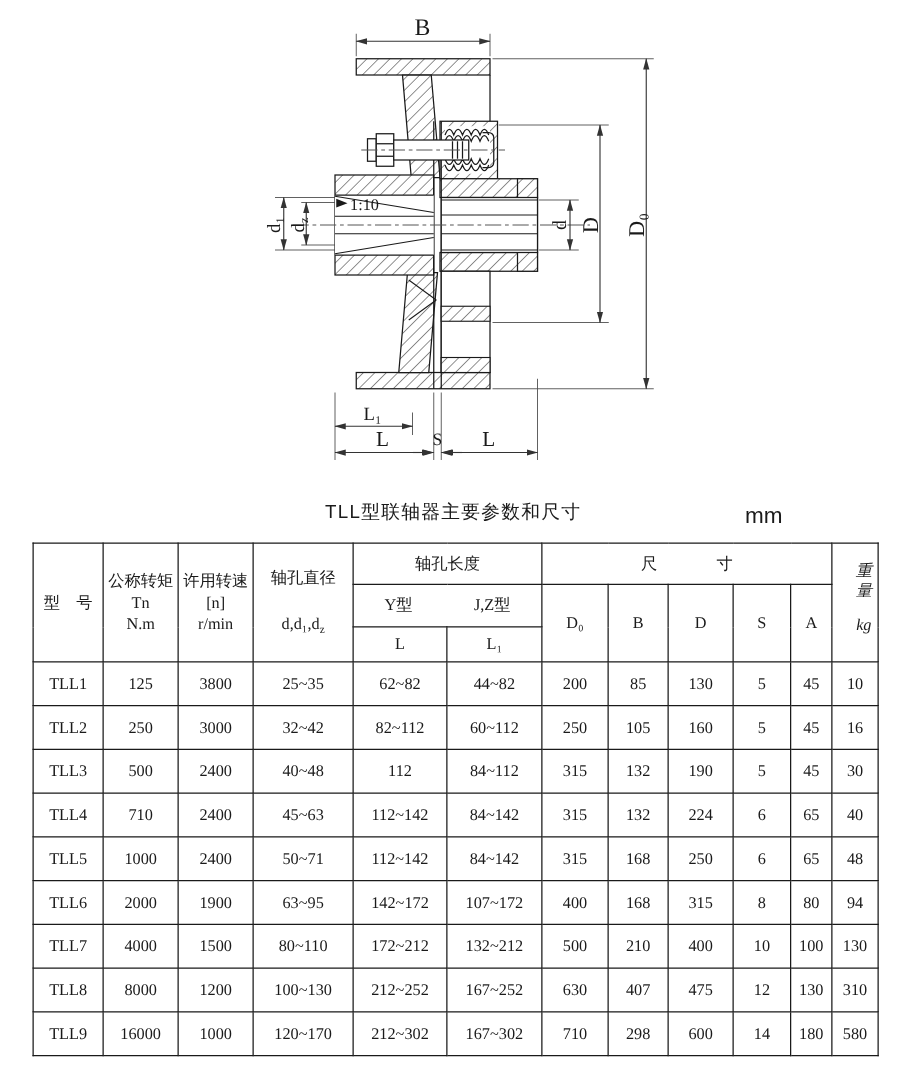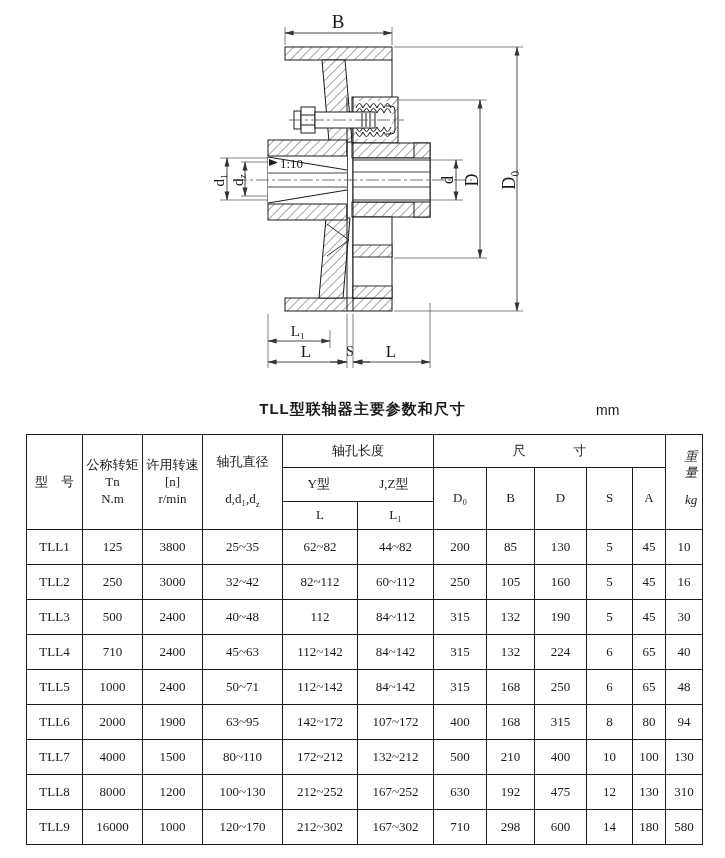--- a/index.html
+++ b/index.html
@@ -2,22 +2,22 @@
 <html><head>
 <meta charset="utf-8">
 <style>
   html,body{margin:0;padding:0;background:#ffffff;}
   .page{width:725px;height:858px;background:#fff;position:relative;
         font-family:"Liberation Serif","DejaVu Serif",serif;color:#1a1a1a;}
   .drawing-wrap{width:725px;height:392px;}
   .titlebar{position:relative;height:42px;}
   .doc-title{position:absolute;left:50%;top:8px;transform:translateX(-50%);
              font-family:"Liberation Sans","DejaVu Sans",sans-serif;
-             font-weight:bold;font-size:15px;letter-spacing:1px;white-space:nowrap;}
-  .unit{position:absolute;left:596px;top:10px;font-size:14px;
+             font-weight:normal;font-size:15px;letter-spacing:1px;white-space:nowrap;}
+  .unit{position:absolute;left:596px;top:10px;font-size:18px;
         font-family:"Liberation Sans","DejaVu Sans",sans-serif;text-align:right;}
   table.params{border-collapse:collapse;margin-left:26px;width:676px;
                table-layout:fixed;border:1.5px solid #1a1a1a;}
   table.params td,table.params th{border:1px solid #1a1a1a;text-align:center;
                vertical-align:middle;font-weight:normal;padding:0;
                font-size:13px;line-height:1.25;overflow:hidden;}
   tr.h1 td{height:32px;} tr.h2 td{height:33px;} tr.h3 td{height:27px;}
   tbody td{height:34px;}
   .cn{font-size:12.5px;border-radius:16px;}
   .twoline div{margin:1px 0;}
@@ -334,21 +334,21 @@
           <td>130</td>
         </tr>
         <tr>
           <td>TLL8</td>
           <td>8000</td>
           <td>1200</td>
           <td>100~130</td>
           <td>212~252</td>
           <td>167~252</td>
           <td>630</td>
-          <td>192</td>
+          <td>407</td>
           <td>475</td>
           <td>12</td>
           <td>130</td>
           <td>310</td>
         </tr>
         <tr>
           <td>TLL9</td>
           <td>16000</td>
           <td>1000</td>
           <td>120~170</td>

